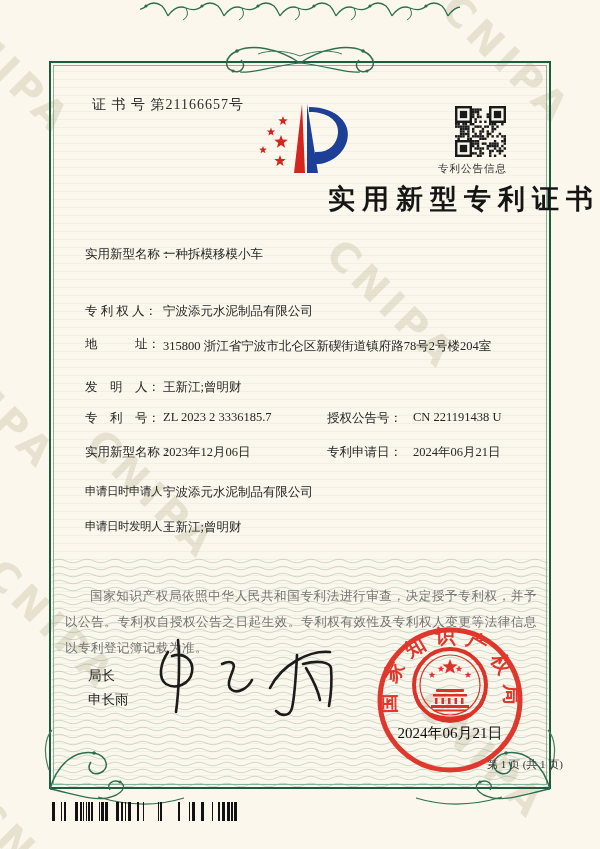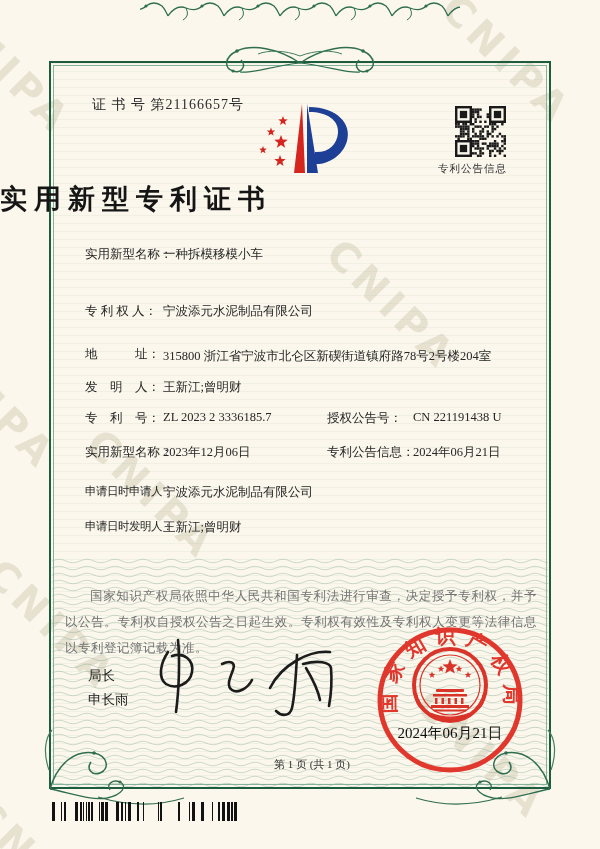--- a/index.html
+++ b/index.html
@@ -29,32 +29,32 @@
     position:absolute;inset:2px;border:1px solid #86b29b;
   }
   svg.deco{position:absolute;z-index:3;pointer-events:none;}
   #overlay{left:0;top:0;}
   #waves{left:52px;top:557px;z-index:2;}
   
   .txt{position:absolute;z-index:4;}
   #cert-no{left:92px;top:96px;font-size:14px;letter-spacing:1px;color:#2b2b2b;}
   #qr-box{left:455px;top:106px;width:51px;height:51px;}
   #qr-caption{left:438px;top:162px;width:86px;text-align:left;font-size:10.5px;letter-spacing:1px;color:#333;}
-  #title{left:0;top:181px;width:600px;text-align:left;font-size:27px;font-weight:bold;letter-spacing:7px;color:#151515;}
+  #title{left:0;top:181px;width:600px;text-align:right;font-size:27px;font-weight:bold;letter-spacing:7px;color:#151515;}
   .fld{position:absolute;left:85px;display:flex;font-size:12.5px;z-index:4;color:#262626;}
   .fld .lb{width:78px;flex:none;white-space:nowrap;}
   .fld .vl{white-space:nowrap;}
   .fld.right{left:327px;}
   .fld.right .lb{width:86px;}
   .fld.wide-label .lb{font-size:11.5px;letter-spacing:-0.5px;}
   #fld-address .vl{white-space:normal;width:345px;line-height:21px;}
   #body-par{left:65px;top:570px;width:472px;font-size:12.5px;line-height:26px;
     text-align:justify;text-indent:2em;letter-spacing:0.5px;color:#737373;}
   #director{left:88px;top:664px;font-size:13.5px;line-height:24px;color:#222;}
-  #footer{left:49px;top:757px;width:502px;text-align:center;font-size:11px;color:#333;margin-left:12px;}
+  #footer{left:49px;top:757px;width:502px;text-align:right;font-size:11px;color:#333;margin-left:12px;}
   #barcode{left:47px;top:802px;}
   #seal{left:375px;top:625px;z-index:5;}
   #sig{left:140px;top:628px;z-index:4;}
 </style>
 </head>
 <body>
 
 <div id="page">
 
   <div class="wm" style="left:-35px;top:-5px">CNIPA</div>
@@ -312,21 +312,21 @@
   <div class="fld" style="top:246px">
     <span class="lb">实用新型名称：</span>
     <span class="vl">一种拆模移模小车</span>
   </div>
 
   <div class="fld" style="top:303px">
     <span class="lb">专 利 权 人：</span>
     <span class="vl">宁波添元水泥制品有限公司</span>
   </div>
 
-  <div class="fld" id="fld-address" style="top:346px">
+  <div class="fld" id="fld-address" style="top:336px">
     <span class="lb">地　　　址：</span>
     <span class="vl">315800 浙江省宁波市北仑区新碶街道镇府路78号2号楼204室</span>
   </div>
 
   <div class="fld" style="top:379px">
     <span class="lb">发　明　人：</span>
     <span class="vl">王新江;曾明财</span>
   </div>
 
   <div class="fld" style="top:410px">
@@ -336,21 +336,21 @@
   <div class="fld right" style="top:410px">
     <span class="lb">授权公告号：</span>
     <span class="vl">CN 221191438 U</span>
   </div>
 
   <div class="fld" style="top:444px">
     <span class="lb">实用新型名称：</span>
     <span class="vl">2023年12月06日</span>
   </div>
   <div class="fld right" style="top:444px">
-    <span class="lb">专利公告信息：</span>
+    <span class="lb">专利申请日：</span>
     <span class="vl">2024年06月21日</span>
   </div>
 
   <div class="fld wide-label" style="top:484px">
     <span class="lb">申请日时申请人：</span>
     <span class="vl">宁波添元水泥制品有限公司</span>
   </div>
 
   <div class="fld wide-label" style="top:519px">
     <span class="lb">申请日时发明人：</span>

